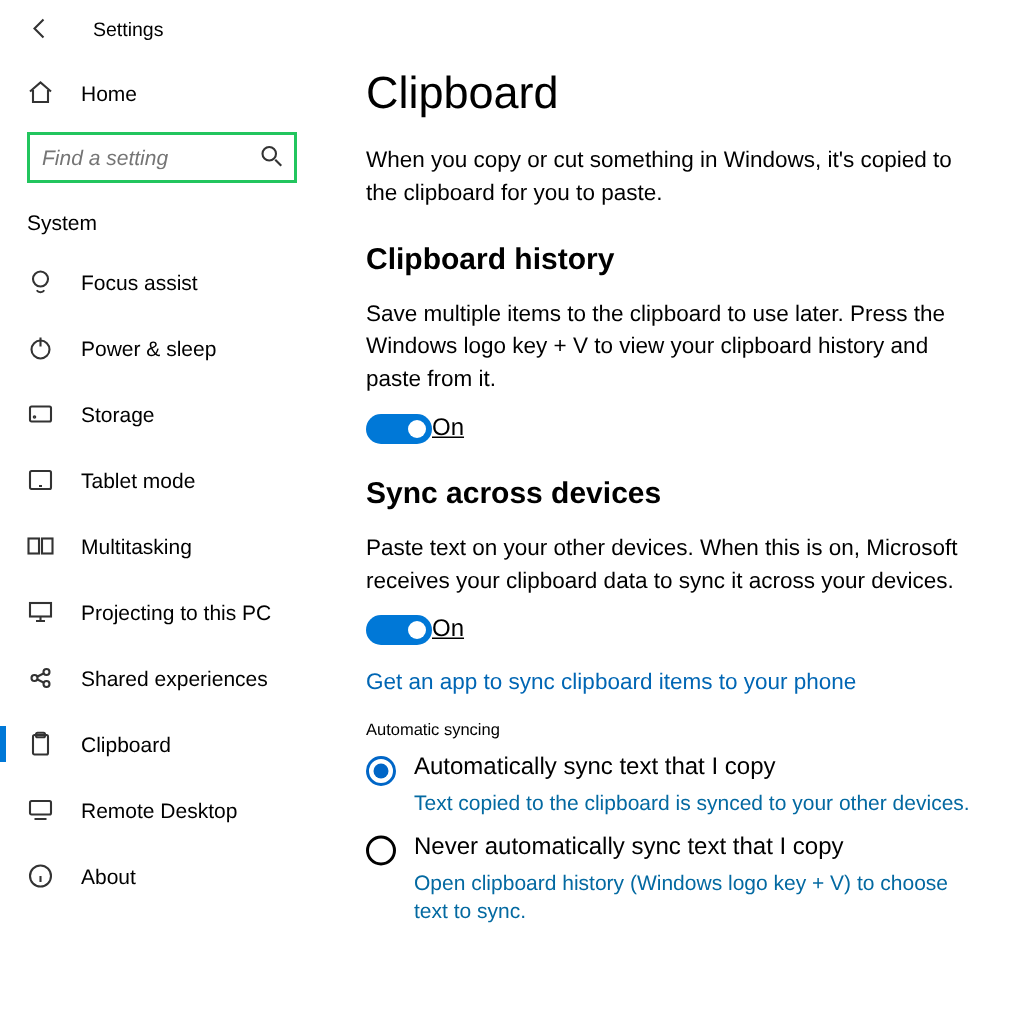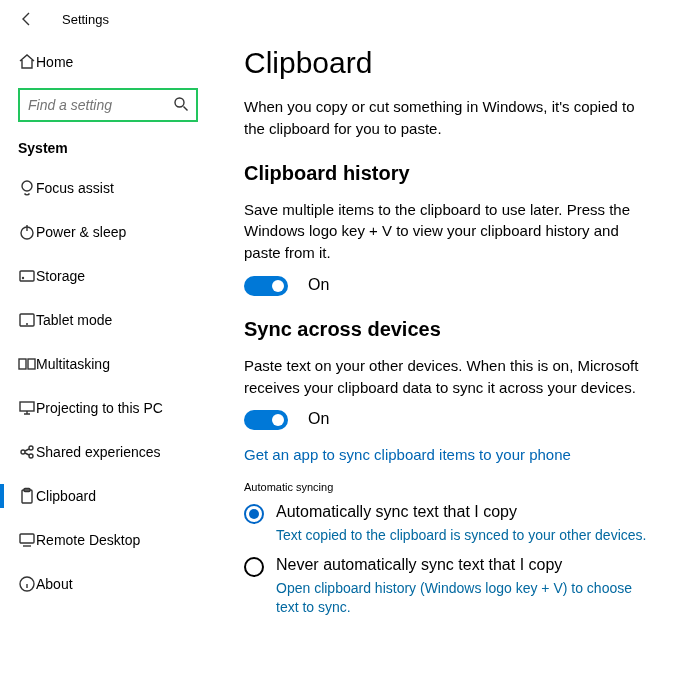--- a/index.html
+++ b/index.html
@@ -1,32 +1,32 @@
 <!DOCTYPE html>
 <html><head>
 <meta charset="utf-8">
 <style>
 * { margin:0; padding:0; box-sizing:border-box; font-family:"Segoe UI",Arial,sans-serif; }
 body { width:680px; height:680px; background:#fff; color:#000; overflow:hidden; display:flex; flex-direction:column; }
 .header { display:flex; align-items:center; gap:26px; padding:10px 18px 4px; font-size:13px; }
 .content { flex:1; display:flex; overflow:hidden; }
 .sidebar { width:216px; padding:8px 0; overflow:hidden; }
-.home-row, .nav-item { display:flex; align-items:center; padding:13px 18px; font-size:14px; cursor:pointer; position:relative; }
+.home-row, .nav-item { display:flex; align-items:center; gap:18px; padding:13px 18px; font-size:14px; cursor:pointer; position:relative; }
 .nav-item.selected::before { content:""; position:absolute; left:0; top:10px; bottom:10px; width:4px; background:#0078d7; }
 .search-wrap { margin:4px 18px 14px; position:relative; }
 .search { width:100%; border:2px solid #22c55e; padding:7px 30px 7px 8px; font-size:14px; font-style:italic; background:#fff; }
 .search-icon { position:absolute; right:8px; top:7px; pointer-events:none; }
-.group-head { padding:4px 18px 10px; font-weight:700; font-size:14px; }
+.group-head { padding:4px 18px 10px; font-weight:400; font-size:14px; }
 .icon { width:18px; height:18px; display:flex; align-items:center; justify-content:center; flex-shrink:0; }
 .main { flex:1; padding:14px 28px 10px; overflow-y:auto; }
 .main h1 { font-size:30px; font-weight:400; margin-bottom:16px; }
 .main h2 { font-size:20px; font-weight:700; margin:22px 0 14px; }
 .sub-head { font-size:11px; margin:16px 0 10px; }
 .desc { font-size:15px; line-height:1.45; margin-bottom:12px; max-width:410px; }
-.toggle-row { display:flex; gap:20px; margin:6px 0 8px; }
+.toggle-row { display:flex; align-items:center; gap:0; margin:6px 0 8px;text-decoration:underline; }
 .toggle { width:44px; height:20px; border-radius:10px; background:#0078d7; position:relative; cursor:pointer; }
 .toggle::after { content:""; position:absolute; width:12px; height:12px; border-radius:50%; background:#fff; top:4px; right:4px; }
 .link { color:#0066b4; font-size:15px; cursor:pointer; display:inline-block; margin:8px 0 2px; }
 .radio-row { display:flex; gap:12px; margin:10px 0 2px; align-items:flex-start; cursor:pointer; }
 .radio { width:20px; height:20px; border:2px solid #000; border-radius:50%; flex-shrink:0; display:flex; align-items:center; justify-content:center; margin-top:1px; }
 .radio.selected { border-color:#0066c7; }
 .radio.selected::after { content:""; width:10px; height:10px; border-radius:50%; background:#0066c7; }
 .radio-sub { font-size:14px; color:#0369a1; margin:2px 0 10px 32px; max-width:380px; line-height:1.4; }
 svg { stroke:#333; stroke-width:1.4; fill:none; }
 </style>

